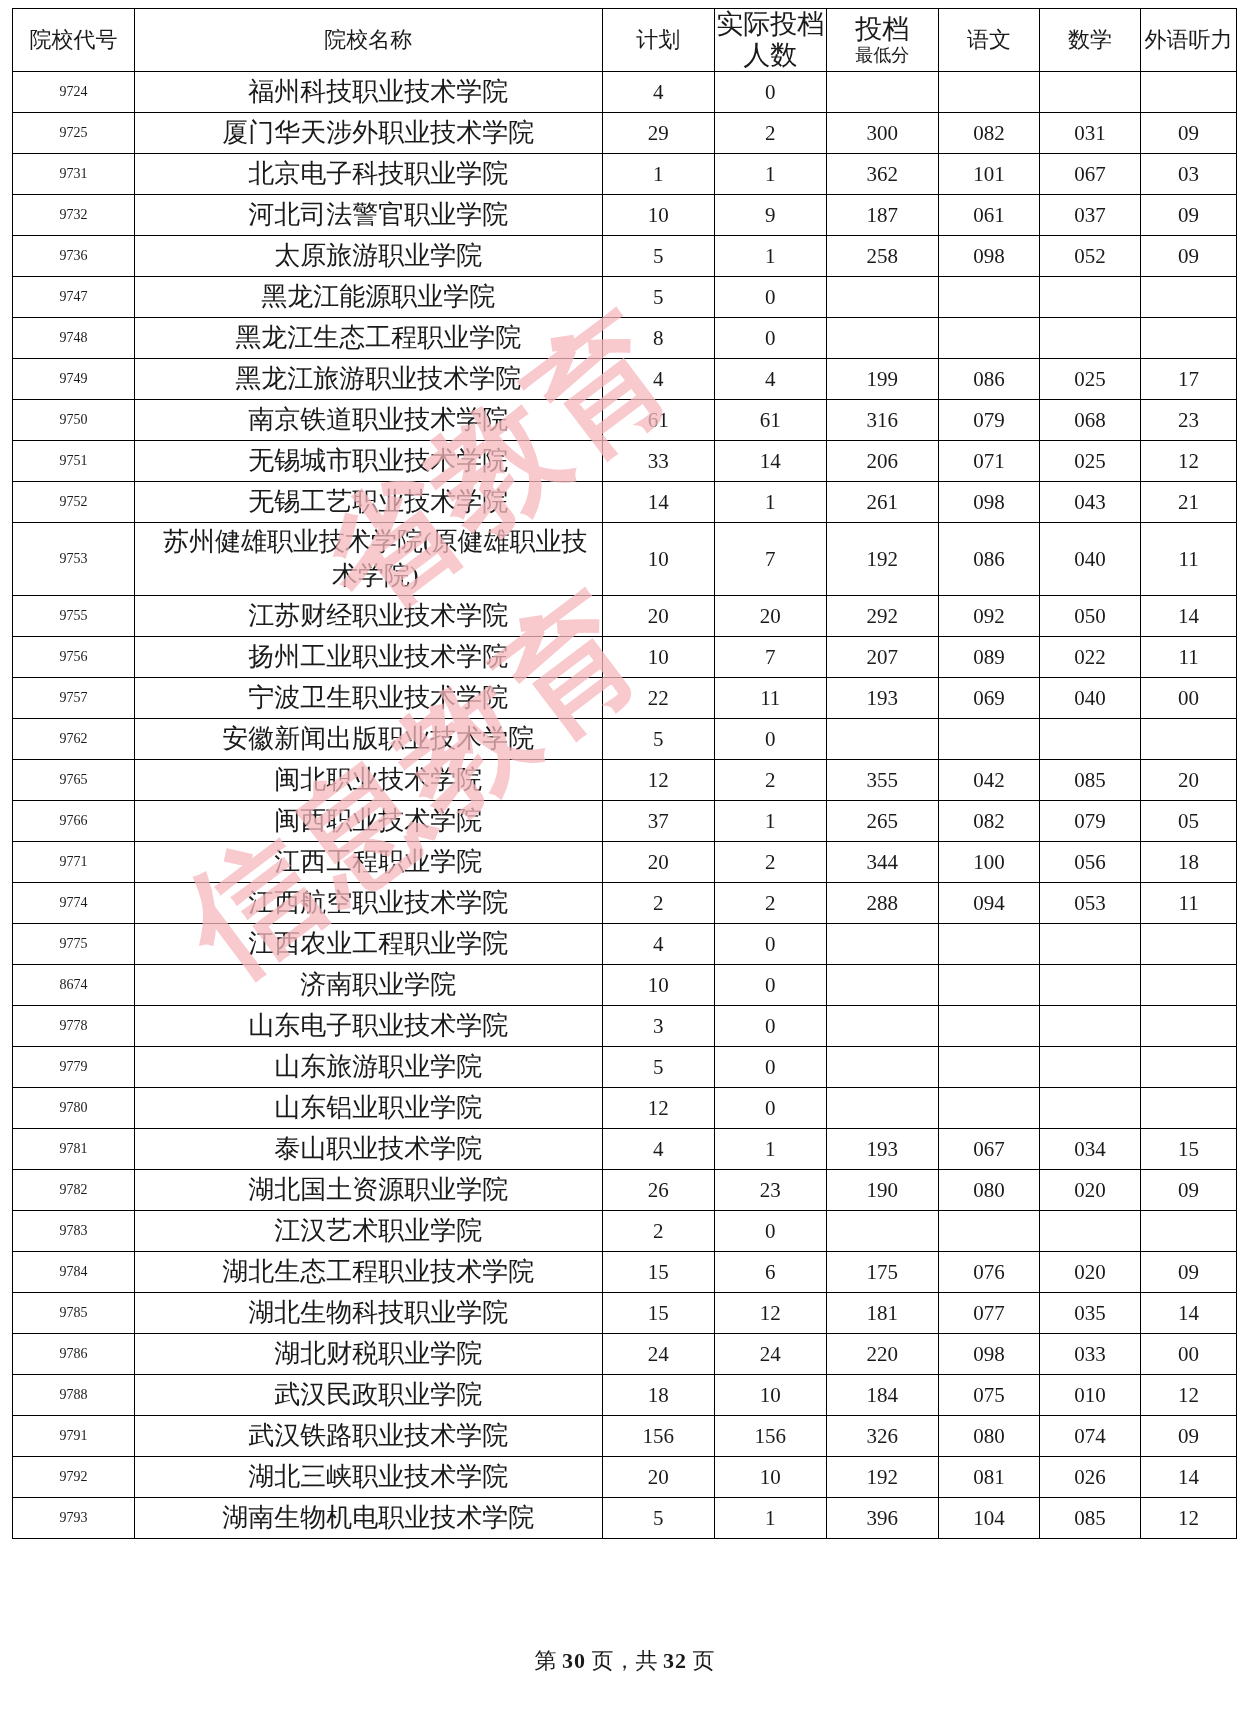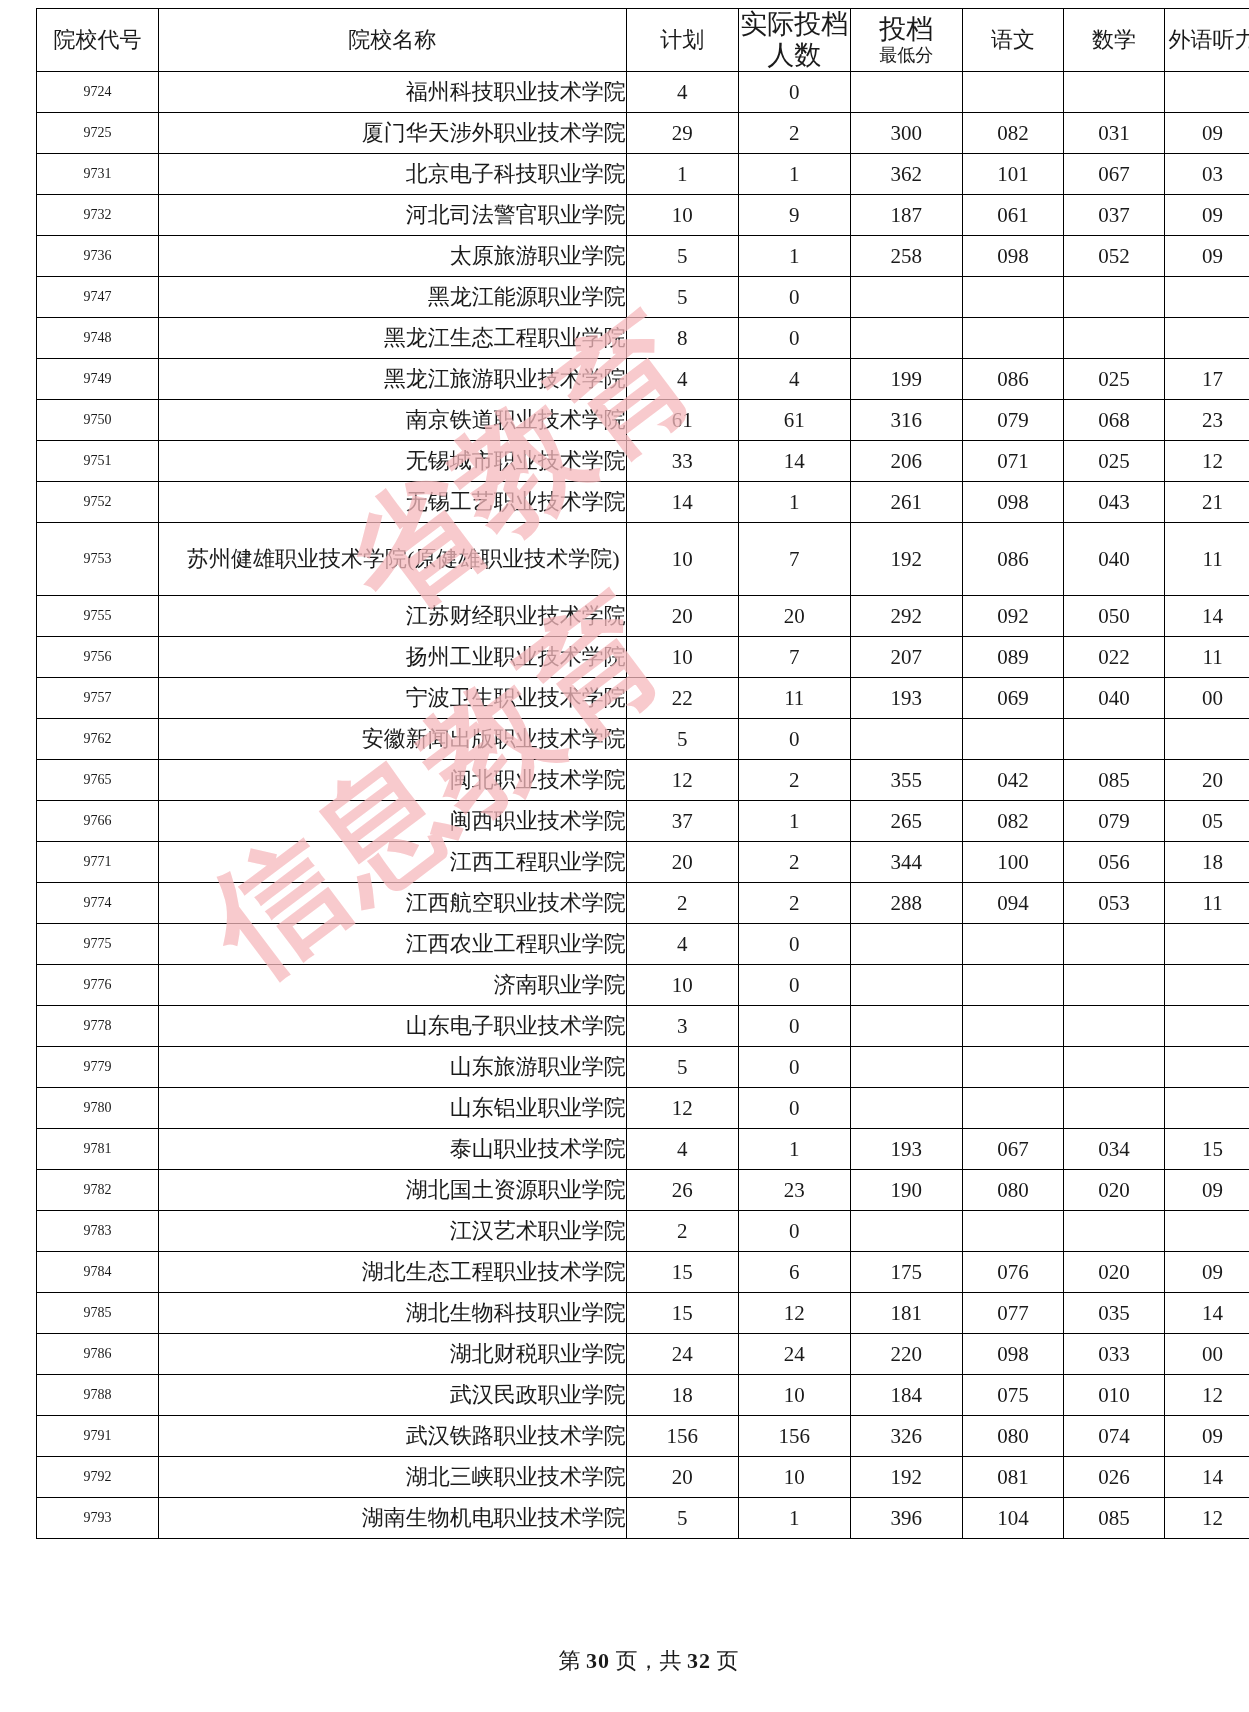--- a/index.html
+++ b/index.html
@@ -14,21 +14,20 @@
     color: #1a1a1a;
     position: relative;
     overflow: hidden;
   }
   .page {
     position: relative;
     width: 1132px;
     height: 1712px;
     box-sizing: border-box;
     padding: 8px 12px 0 12px;
-    margin-left: 24px;
   }
   
   .watermark {
     position: absolute;
     left: 0;
     top: 0;
     width: 1249px;
     height: 1712px;
     pointer-events: none;
     z-index: 5;
@@ -86,23 +85,23 @@
   }
   th .two-line {
     display: block;
     line-height: 1.15;
     font-size: 27px;
   }
   th .small {
     font-size: 18px;
   }
   td.name {
-    text-align: right;
+    text-align: center;
     padding-left: 20px;
-    font-size: 22px;
+    font-size: 26px;
   }
   td.code {
     font-size: 14px;
   }
   td.num {
     font-size: 21px;
   }
   tr.tall td { height: 72px; }
   td.name.wrap {
     line-height: 1.3;
@@ -362,21 +361,21 @@
           <td class="code">9775</td>
           <td class="name">江西农业工程职业学院</td>
           <td class="num">4</td>
           <td class="num">0</td>
           <td class="num"></td>
           <td class="num"></td>
           <td class="num"></td>
           <td class="num"></td>
         </tr>
         <tr>
-          <td class="code">9776</td>
+          <td class="code">8674</td>
           <td class="name">济南职业学院</td>
           <td class="num">10</td>
           <td class="num">0</td>
           <td class="num"></td>
           <td class="num"></td>
           <td class="num"></td>
           <td class="num"></td>
         </tr>
         <tr>
           <td class="code">9778</td>

